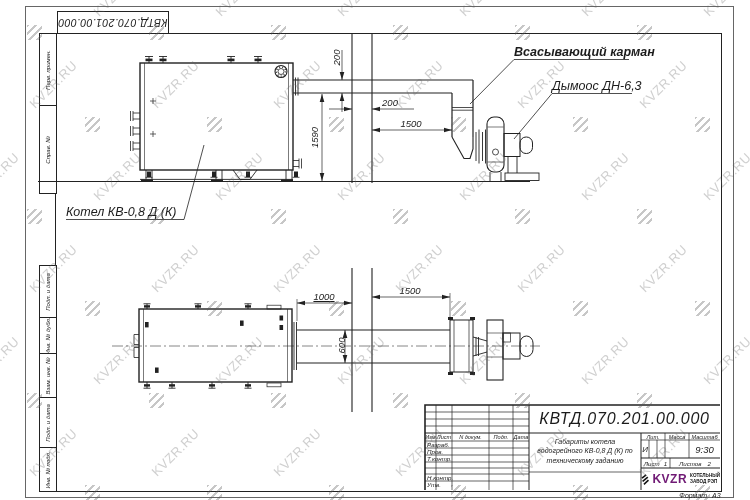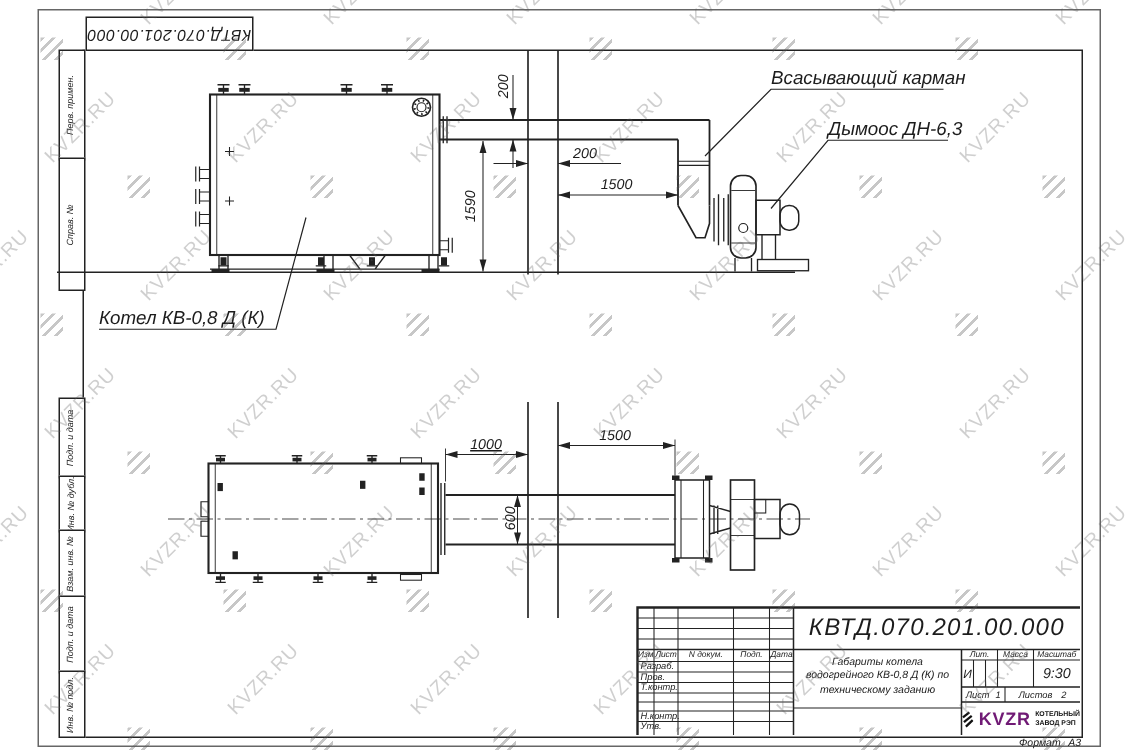--- a/index.html
+++ b/index.html
@@ -301,21 +301,21 @@
       <path stroke-width="0.7" d="M436,405 V490 M452,405 V490 M489,405 V490 M513,405 V490"></path>
       <path stroke-width="0.7" d="M425,412 H529 M425,419 H529 M425,426 H529"></path>
       <path stroke-width="1" d="M425,433 H720"></path>
       <path stroke-width="0.7" d="M425,441 H529 M425,448 H529 M425,455 H529 M425,462 H529 M425,468 H529 M425,474 H529 M425,481 H529"></path>
       <path stroke-width="0.7" d="M641,440 H720 M649,440 V458 M657,440 V458 M665,433 V458 M689,433 V458"></path>
       <path stroke-width="1" d="M641,458 H720 M641,468 H720"></path>
       <path stroke-width="0.7" d="M670,458 V468 M529,472 H641"></path>
     </g>
   </svg>
 
-  <div class="dwg-label" style="left:514px;top:45px;">Всасывающий карман</div>
+  <div class="dwg-label" style="left:514px;top:45px;font-weight:bold;">Всасывающий карман</div>
   <div class="dwg-label" style="left:552px;top:79px;">Дымоос ДН-6,3</div>
   <div class="dwg-label" style="left:66px;top:205px;">Котел КВ-0,8  Д  (К)</div>
 
   <div class="dim v" style="left:316px;top:52px;">200</div>
   <div class="dim v" style="left:294px;top:132px;">1590</div>
   <div class="dim" style="left:370px;top:97px;">200</div>
   <div class="dim" style="left:391px;top:118px;">1500</div>
   <div class="dim" style="left:304px;top:291px;text-decoration:underline;">1000</div>
   <div class="dim" style="left:390px;top:285px;">1500</div>
   <div class="dim v" style="left:321px;top:340px;">600</div>

